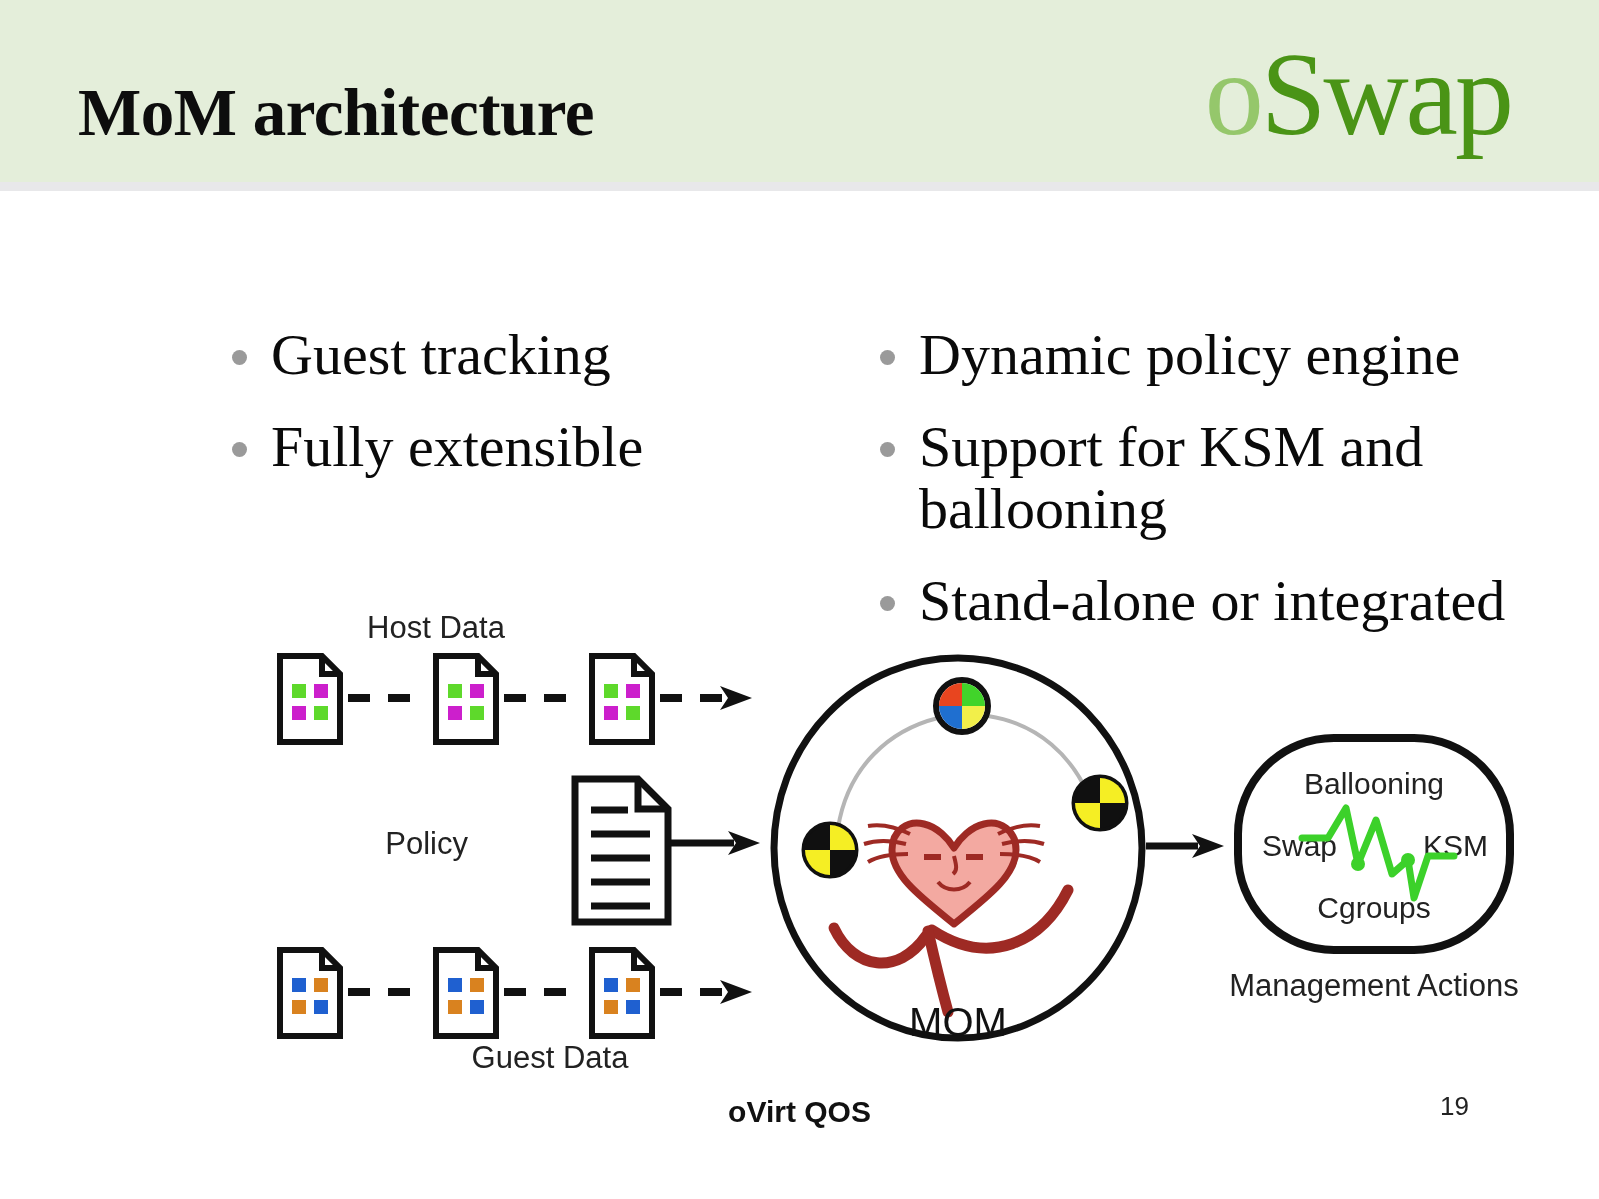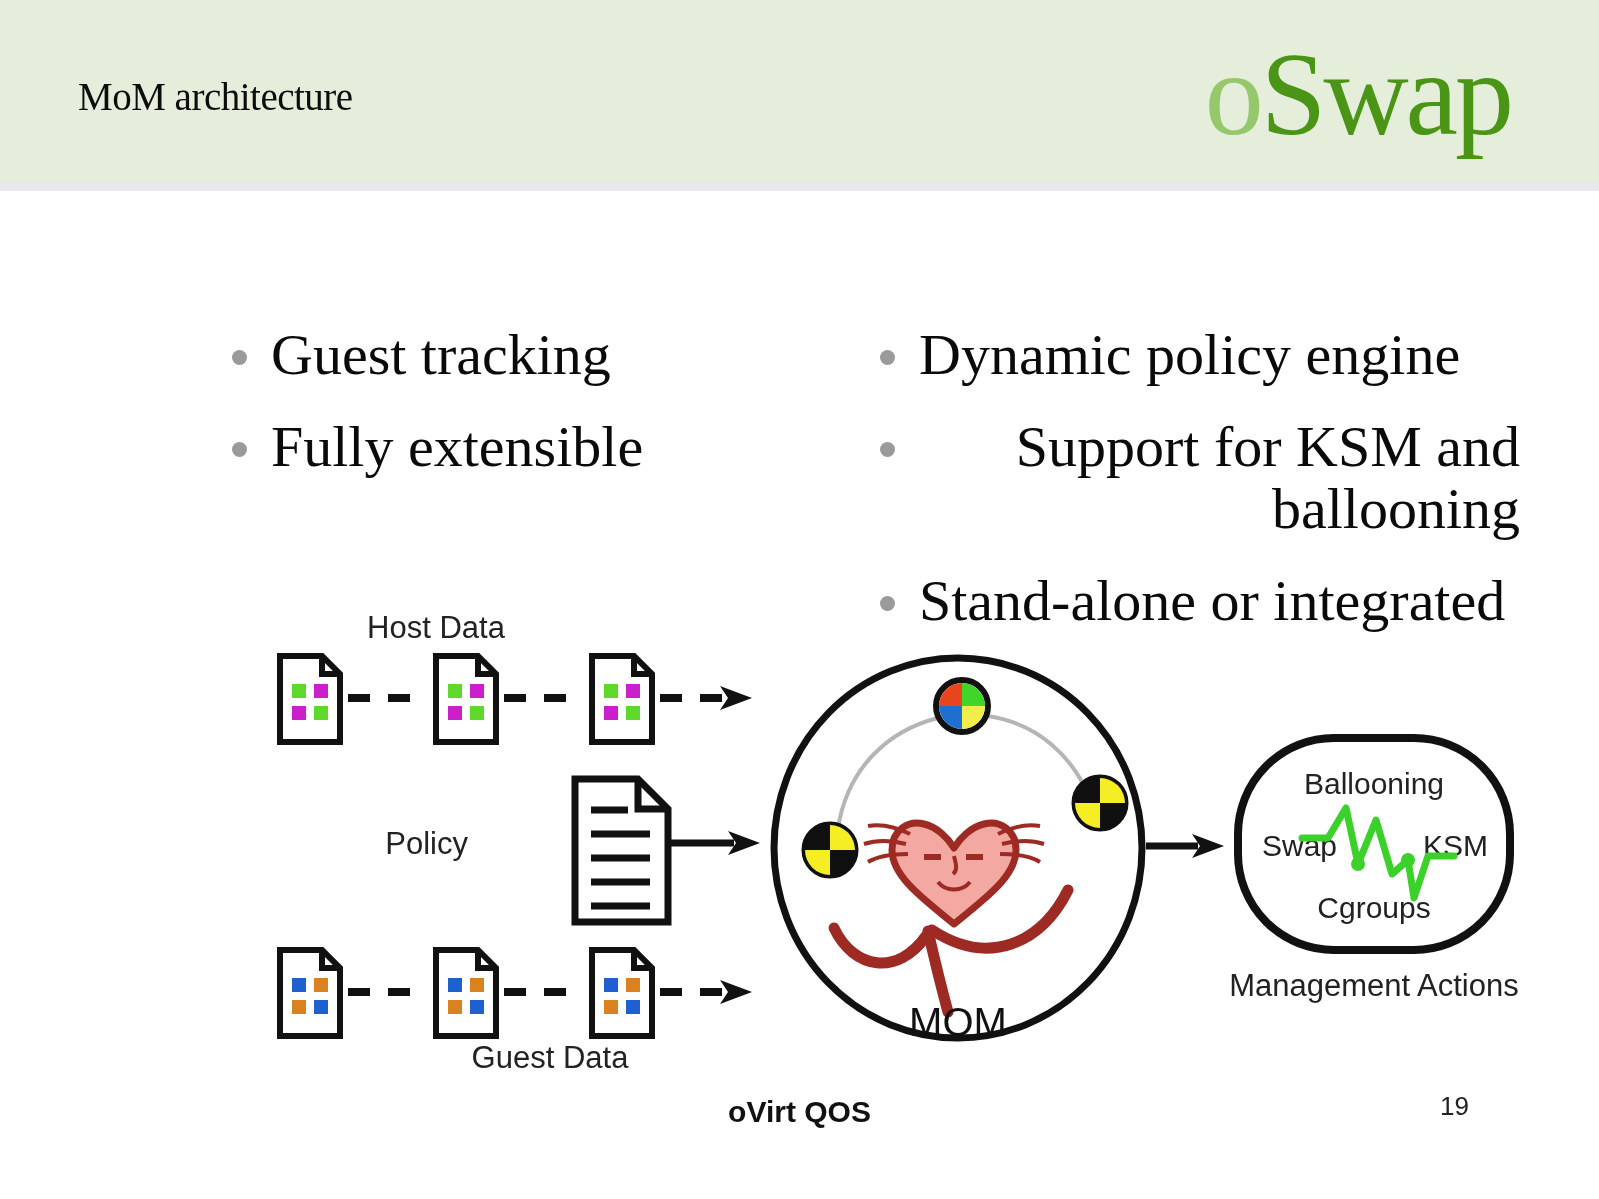--- a/index.html
+++ b/index.html
@@ -28,22 +28,22 @@
     left: 0; top: 182px;
     width: 1599px;
     height: 9px;
     background: #e8e8ea;
   }
   #slide-title {
     position: absolute;
     left: 78px;
     top: 74px;
     font-family: "Liberation Serif", serif;
-    font-weight: normal;
-    font-size: 39px;
+    font-weight: bold;
+    font-size: 67px;
     letter-spacing: -0.5px;
     color: #0d0d0d;
     white-space: nowrap;
   }
 
   
   #ovirt-logo {
     position: absolute;
     right: 88px;
     top: 36px;
@@ -65,21 +65,20 @@
   .bullet-col {
     position: absolute;
   }
   #bullets-left { left: 232px; top: 324px; width: 620px; }
   #bullets-right { left: 880px; top: 324px; width: 640px; }
 
   .bullet-item {
     display: flex;
     align-items: flex-start;
     margin-bottom: 30px;
-    text-align: right;
   }
   .bullet-dot {
     width: 15px;
     height: 15px;
     border-radius: 50%;
     background: #9a9a9a;
     flex: 0 0 auto;
     margin-top: 26px;
     margin-right: 24px;
   }

